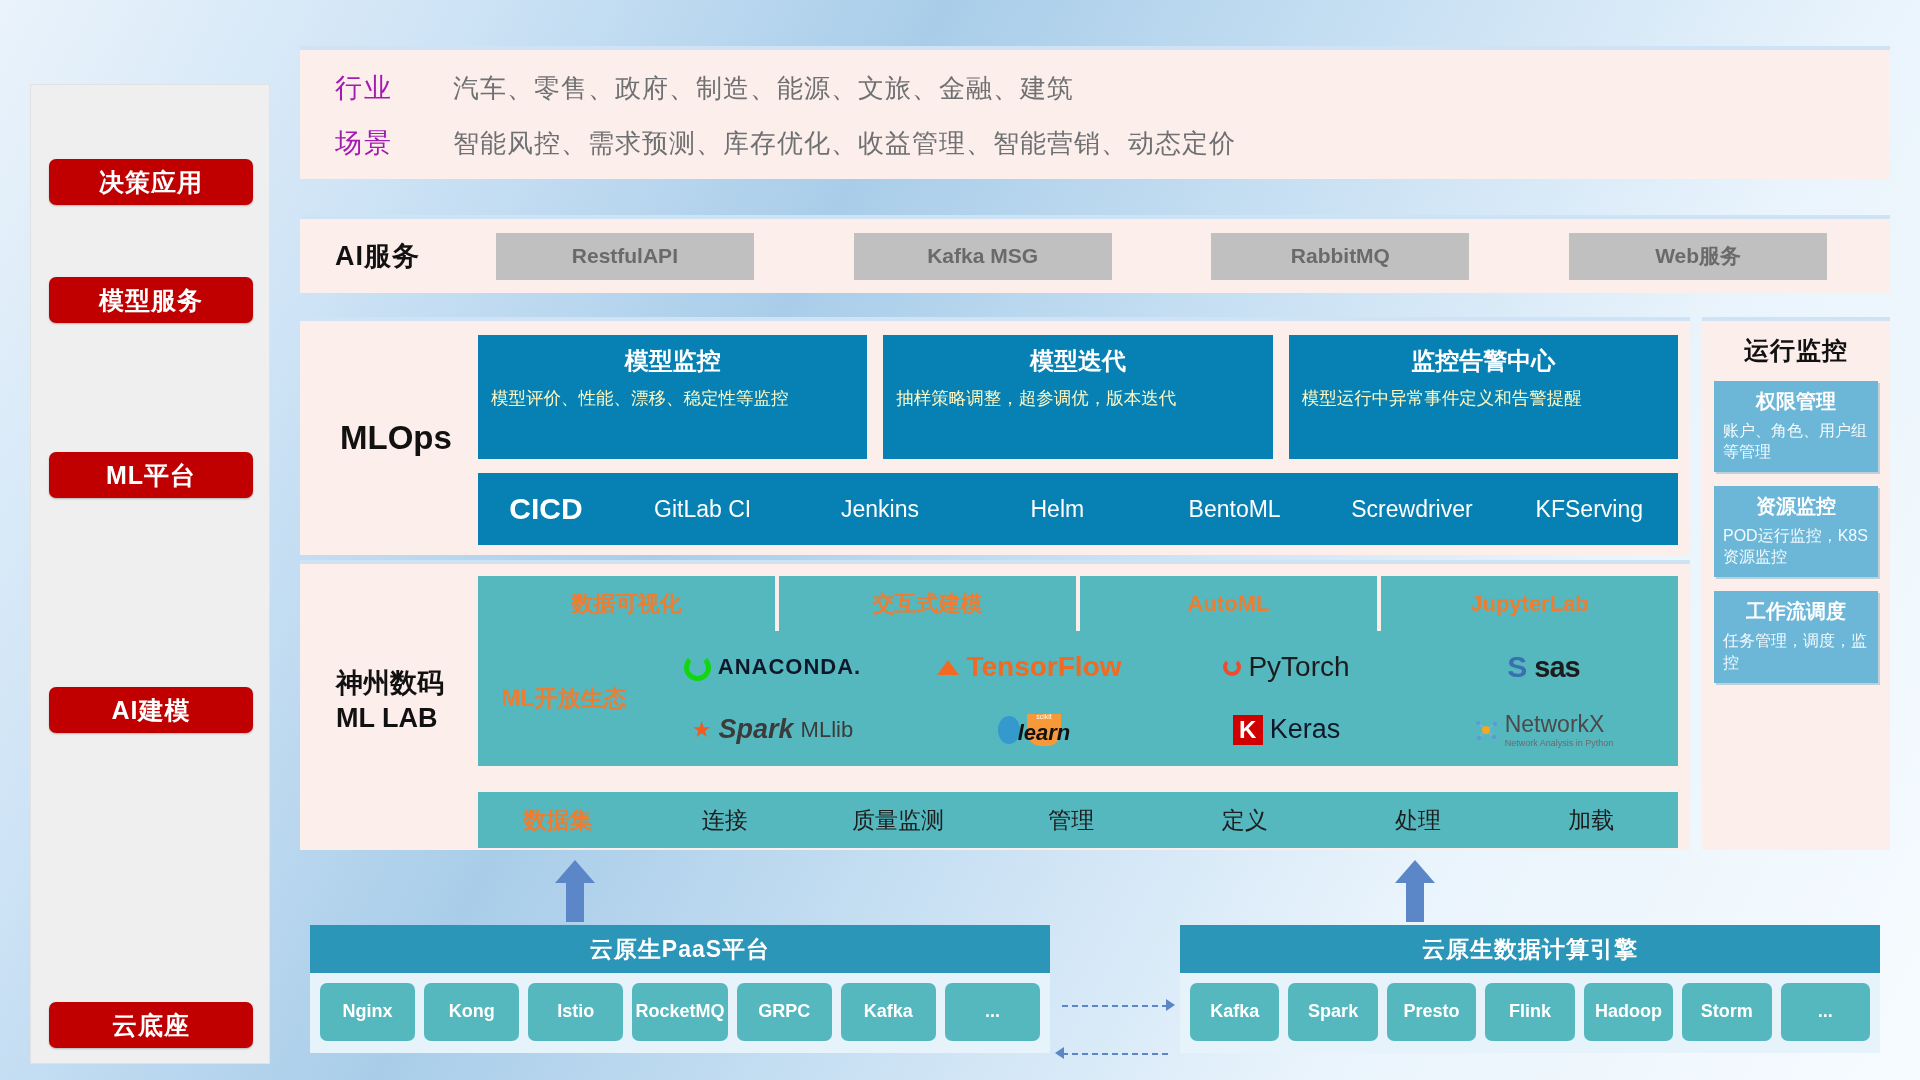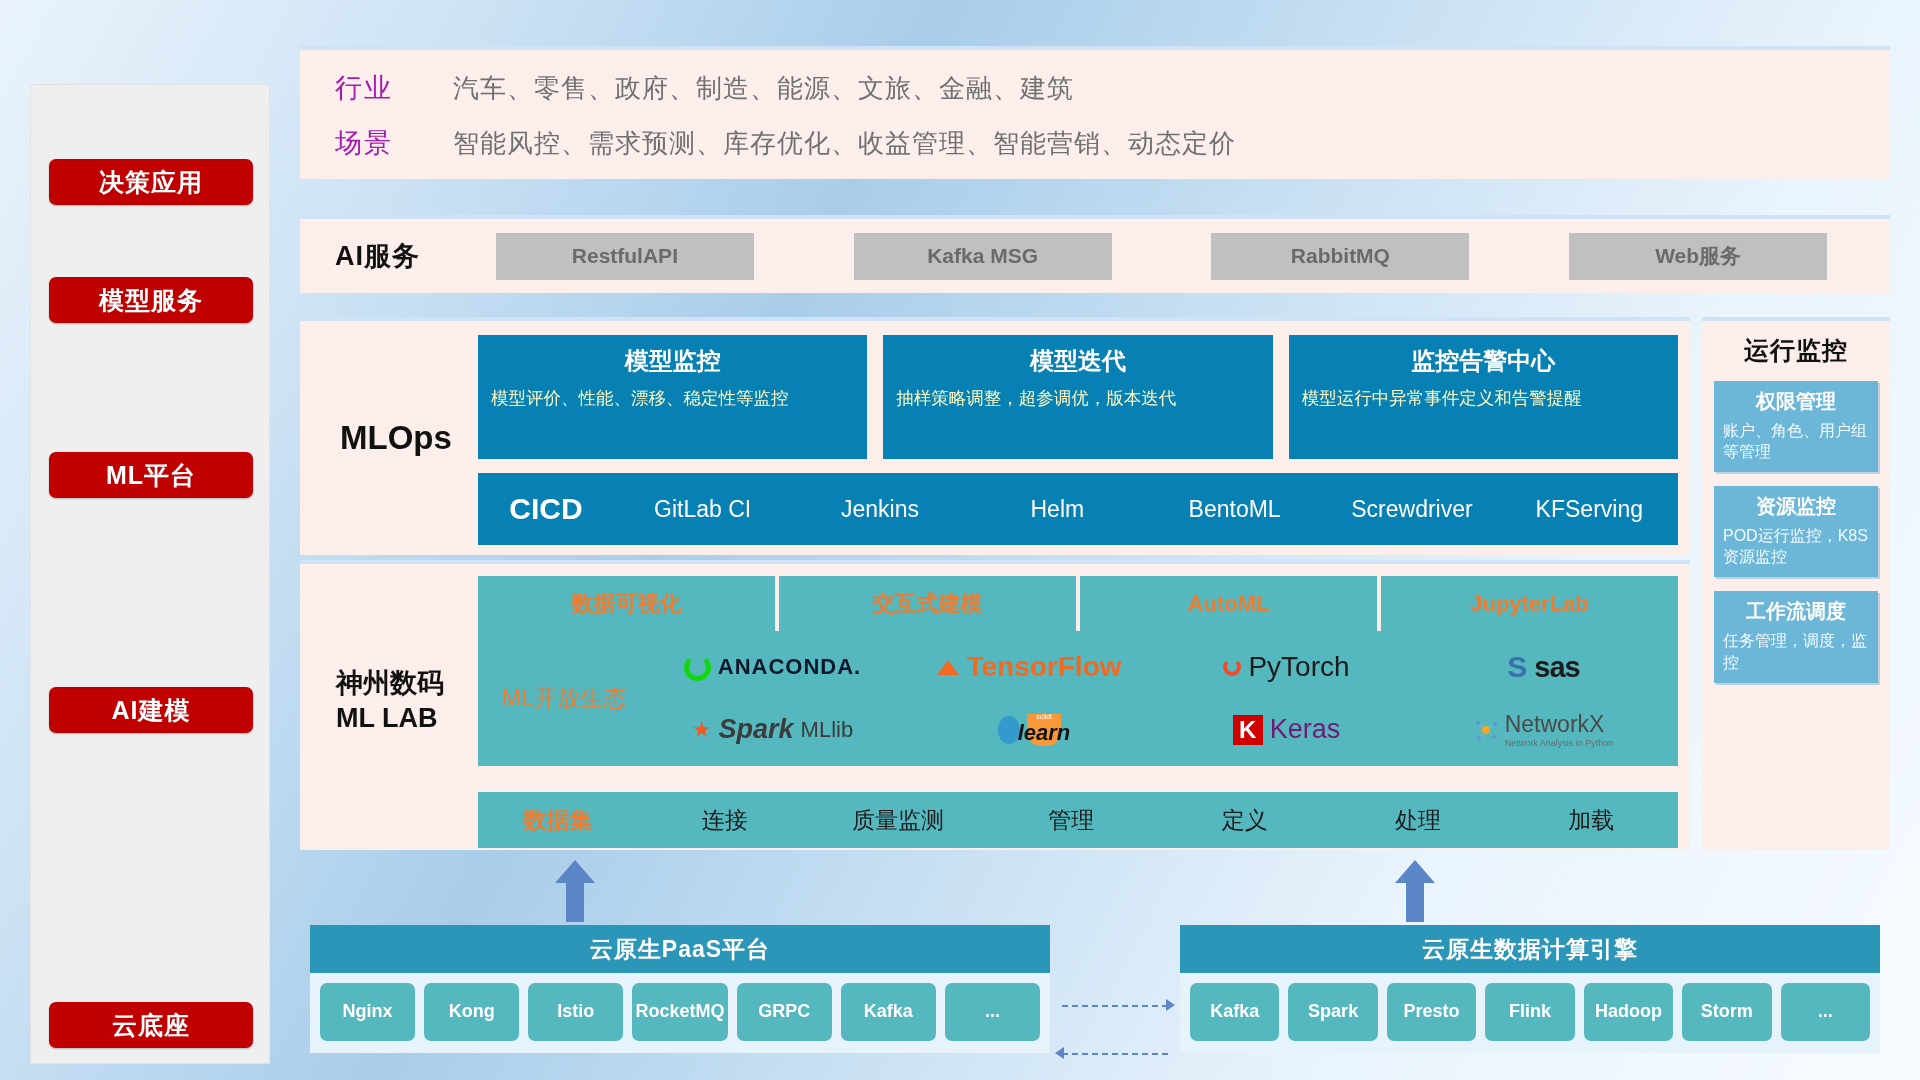--- a/index.html
+++ b/index.html
@@ -78,21 +78,21 @@
   .lab-tab{
     flex:1;height:55px;background:#56b8bf;color:#ed7d31;
     display:flex;align-items:center;justify-content:center;
     font-size:22px;font-weight:bold;
   }
   .eco{
     background:#56b8bf;height:135px;display:flex;align-items:stretch;padding:5px 6px;
   }
   .eco-label{
     width:160px;display:flex;align-items:center;justify-content:center;
-    color:#ed7d31;font-size:23px;font-weight:normal;
+    color:#ed7d31;font-size:23px;font-weight:bold;
   }
   .eco-grid{flex:1;display:grid;grid-template-columns:repeat(4,1fr);grid-template-rows:1fr 1fr;align-items:center;}
   .logo{display:flex;align-items:center;justify-content:center;gap:7px;}
   .ds{
     margin-top:26px;height:56px;background:#56b8bf;display:flex;align-items:center;
   }
   .ds .ttl{width:160px;text-align:center;color:#ed7d31;font-size:23px;font-weight:bold;}
   .ds .items{flex:1;display:flex;}
   .ds .items span{flex:1;text-align:center;font-size:23px;color:#1c1c1c;}
 
@@ -145,21 +145,21 @@
   
   .t-ana{color:#0f172a;font-size:22px;font-weight:bold;letter-spacing:1px;}
   .ring{width:27px;height:27px;border:5px solid #12d612;border-radius:50%;border-top-color:transparent;}
   .t-tf{color:#f26a21;font-size:28px;font-weight:bold;}
   .t-pt{color:#1c1c1c;font-size:28px;}
   .t-sas{color:#1c1c1c;font-size:29px;font-weight:bold;letter-spacing:-1px;}
   .t-ss{color:#3a6fb0;font-size:30px;font-weight:bold;}
   .t-spark{color:#3b3b3b;font-size:27px;font-style:italic;font-weight:bold;}
   .t-mllib{color:#3b3b3b;font-size:22px;}
   .t-learn{color:#111;font-size:22px;font-style:italic;font-weight:bold;}
-  .t-keras{color:#701a75;font-size:27px;}
+  .t-keras{color:#0f172a;font-size:27px;}
   .t-nx{color:#4a4a4a;font-size:23px;}
   .t-nxsub{color:#6a6a6a;font-size:9px;}
   .sq-k{width:30px;height:30px;background:#d00000;color:#fff;font-size:24px;font-weight:bold;display:flex;align-items:center;justify-content:center;}
   .tf-arrow{width:0;height:0;border-left:11px solid transparent;border-right:11px solid transparent;border-bottom:15px solid #f26a21;}
   .pt-flame{width:18px;height:18px;border:4px solid #ee4c2c;border-radius:50%;border-top-color:transparent;}
   .sk-blue{width:22px;height:28px;background:#3499cd;border-radius:50%;}
   .sk-or{width:34px;height:32px;background:#f89939;border-radius:0 0 14px 14px;display:flex;flex-direction:column;align-items:center;justify-content:center;}
   .sk-or small{font-size:7px;color:#fff;}
   .star{color:#ef5b25;font-size:22px;}
 </style>

